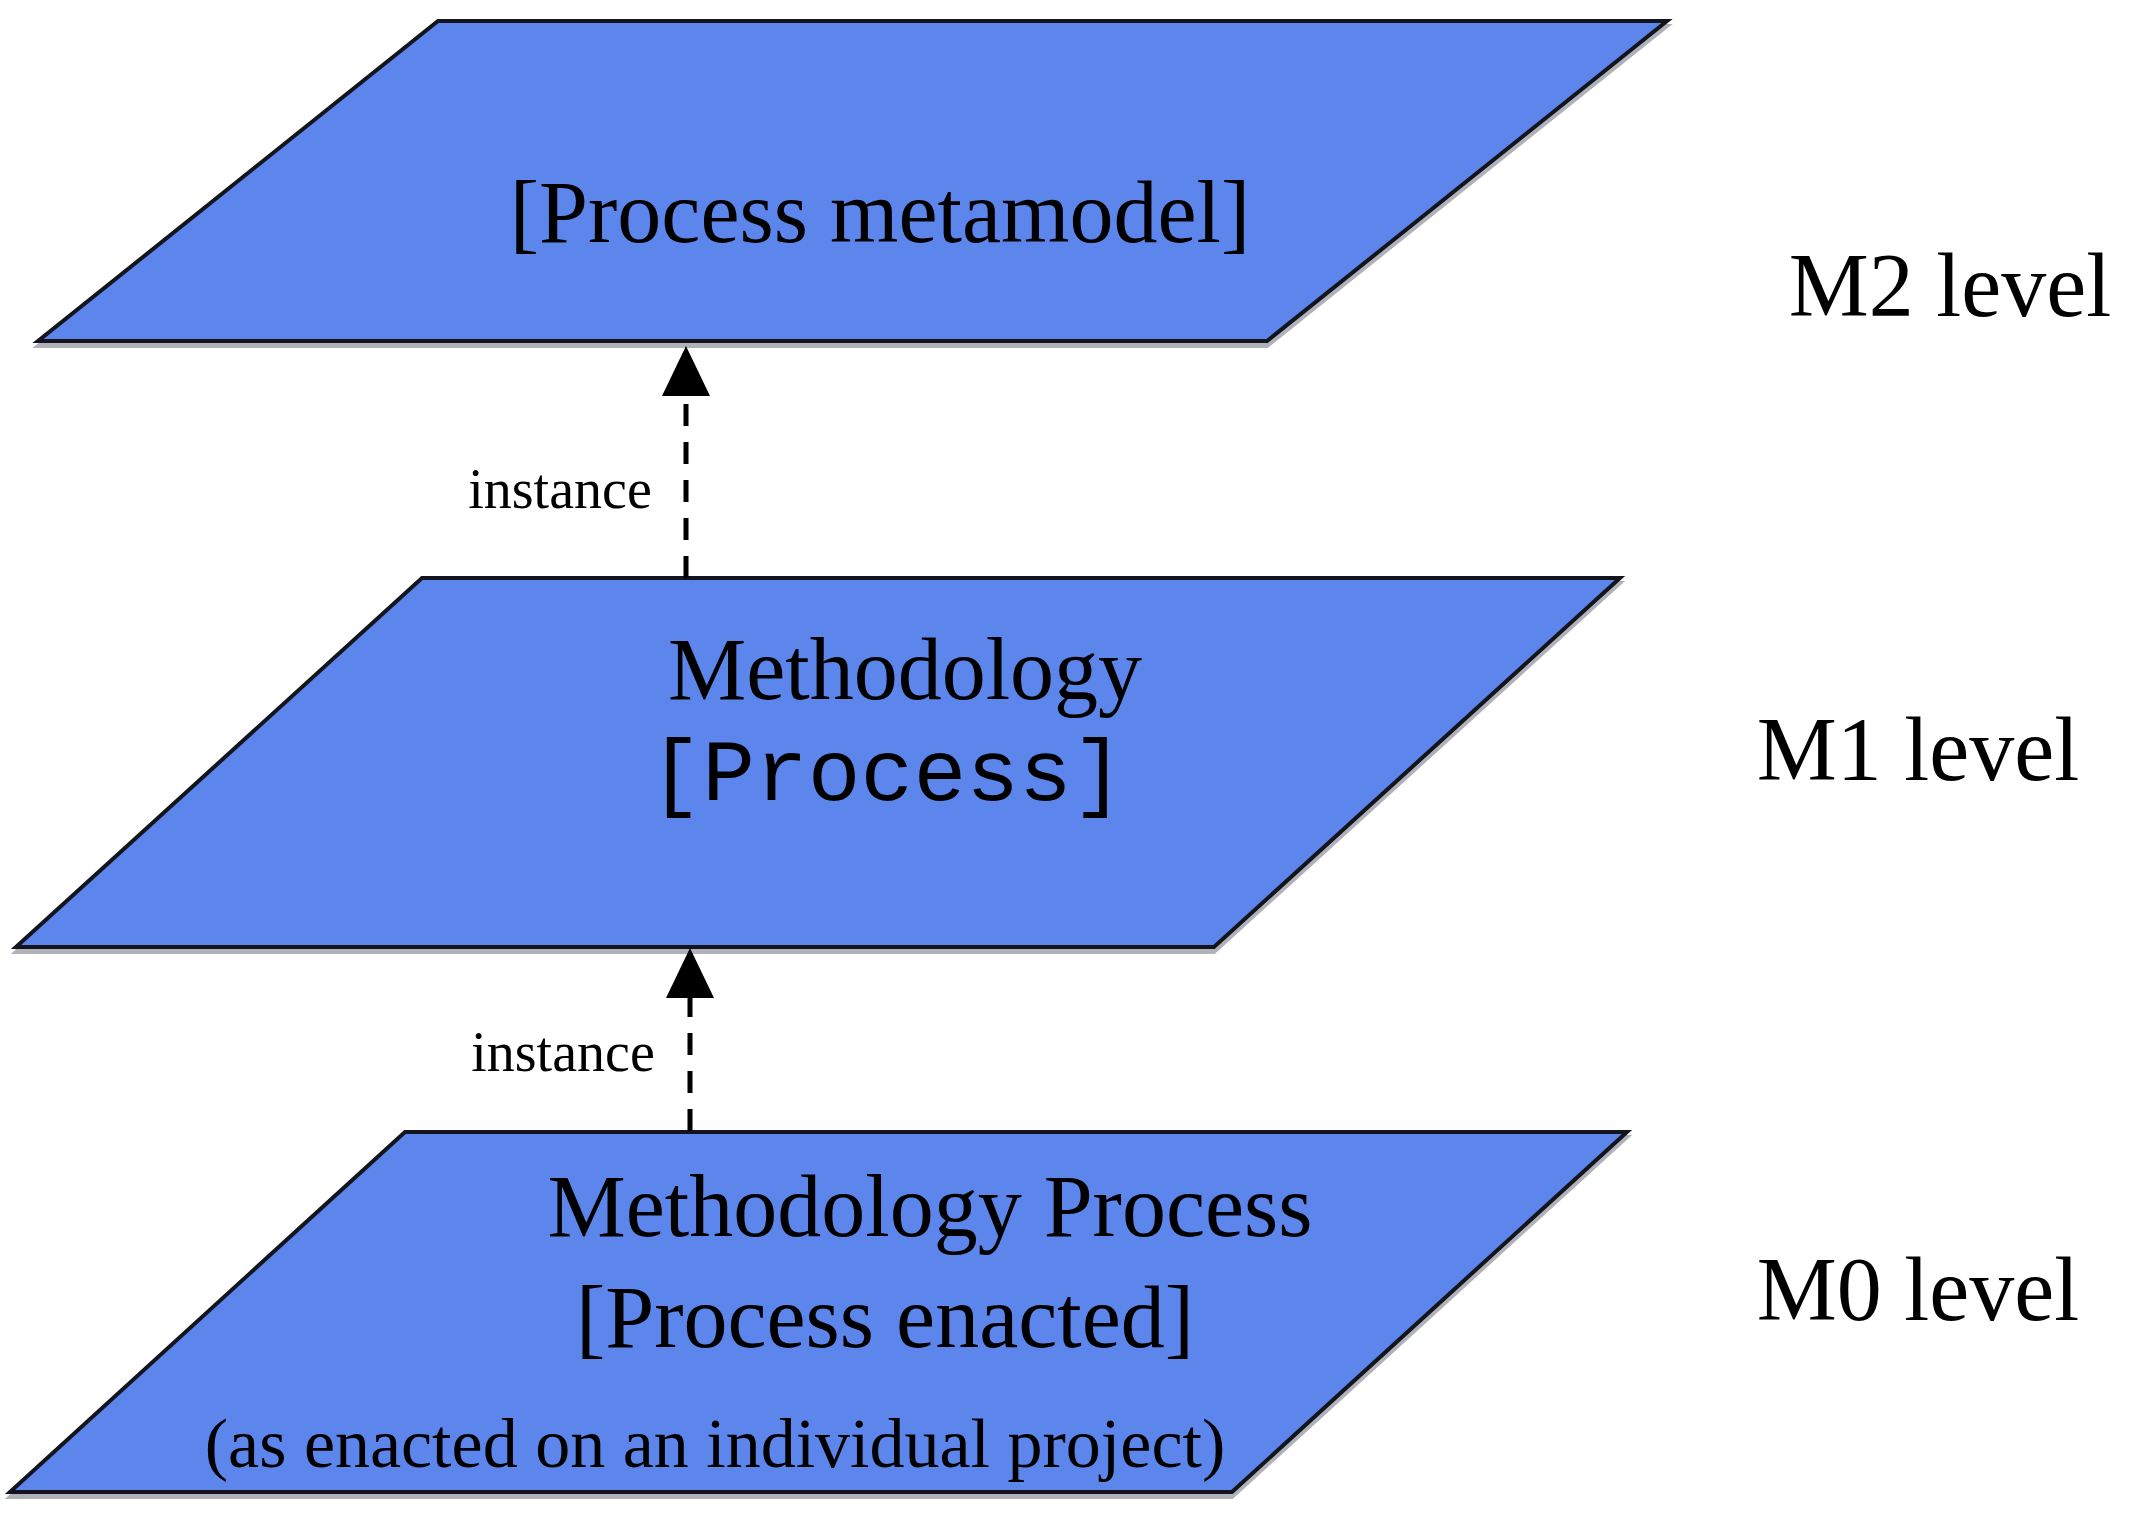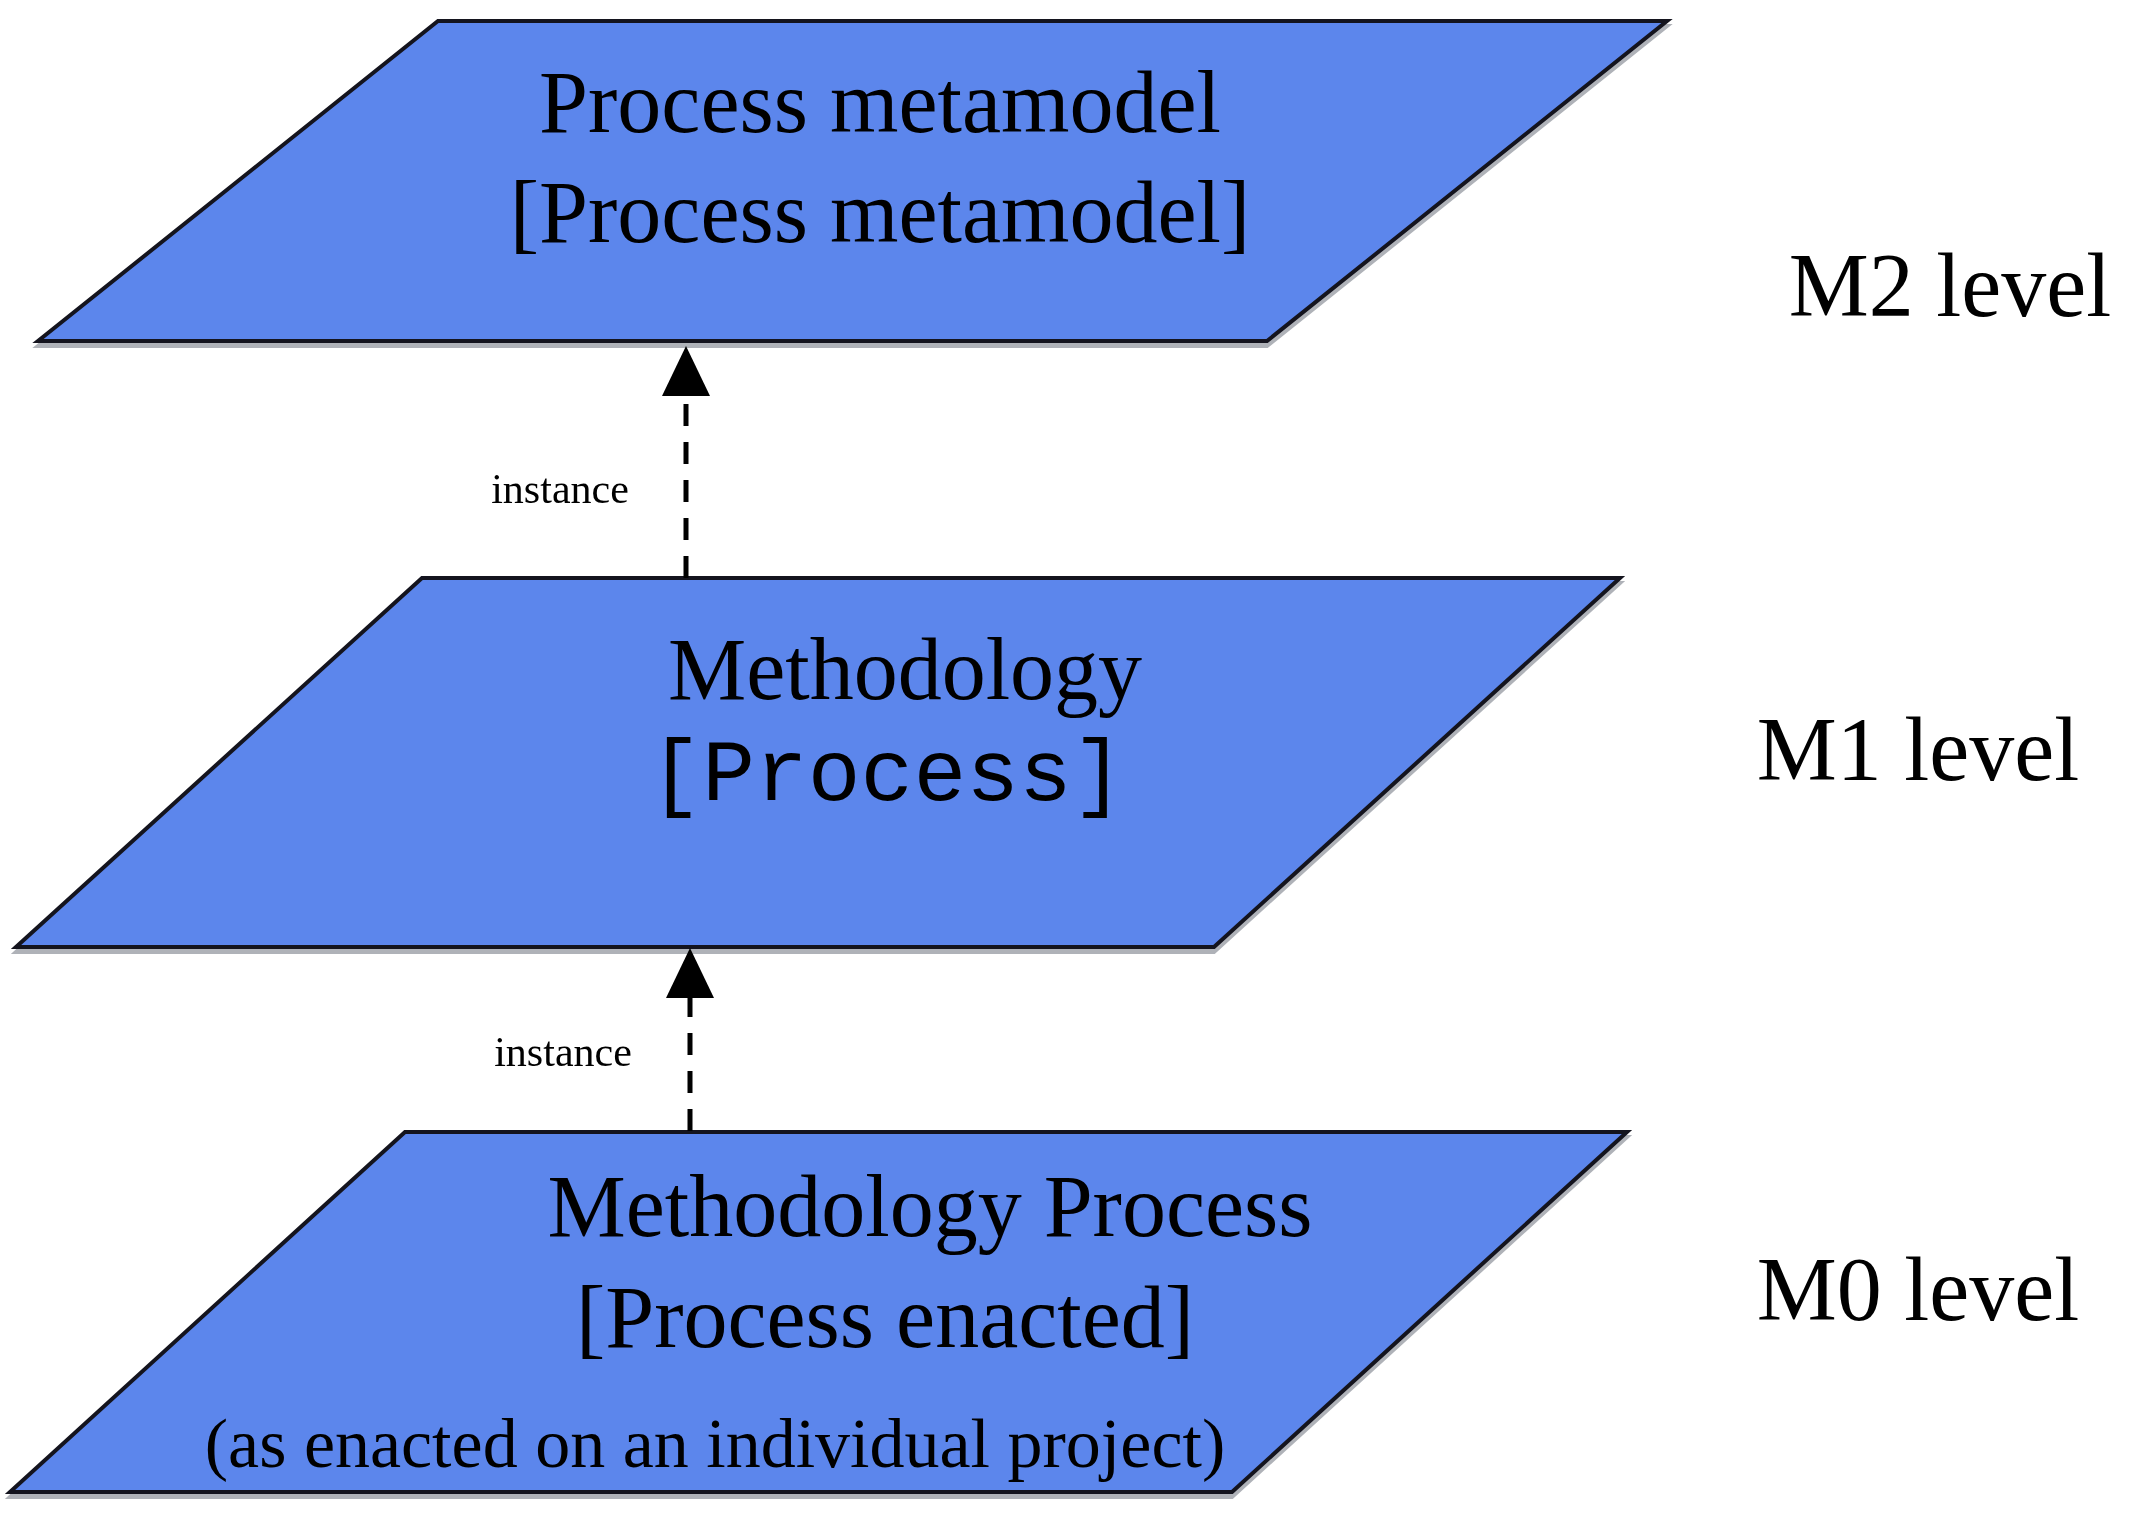--- a/index.html
+++ b/index.html
@@ -40,21 +40,21 @@
   .lbl {
     position: absolute;
     transform: translate(-50%, -50%);
     white-space: nowrap;
     color: #000000;
     text-align: center;
     line-height: 1;
   }
   .f-main  { font-size: 88px; }
   .f-paren { font-size: 70px; }
-  .f-inst  { font-size: 42px; }
+  .f-inst  { font-size: 56px; }
   .f-level { font-size: 90px; margin-top: 28px; }
 </style>
 </head>
 <body>
 
 <div id="stage">
 
   <svg id="diagram-svg" viewBox="0 0 2140 1522" xmlns="http://www.w3.org/2000/svg">
 
     <polygon class="plane" points="438,21 1667,21 1267,341 38,341" fill="#5c86ec"></polygon>
@@ -63,21 +63,20 @@
 
     <polygon class="plane" points="405,1132 1627,1132 1232,1492 10,1492" fill="#5c86ec"></polygon>
 
     <line class="dash-line" x1="686" y1="578" x2="686" y2="392"></line>
     <polygon class="arrow-head" points="686,346 662,396 710,396"></polygon>
 
     <line class="dash-line" x1="690" y1="1131" x2="690" y2="996"></line>
     <polygon class="arrow-head" points="690,948 666,998 714,998"></polygon>
   </svg>
 
-  <div class="lbl f-main" style="left:880px; top:103px;">Process metamodel</div>
   <div class="lbl f-main" style="left:880px; top:213px;">[Process metamodel]</div>
 
   <div class="lbl f-main" style="left:905px; top:670px;">Methodology</div>
   <div class="lbl f-main" style="left:887px; top:777px;font-family:Liberation Mono, monospace;">[Process]</div>
 
   <div class="lbl f-main" style="left:930px; top:1207px;">Methodology Process</div>
   <div class="lbl f-main" style="left:885px; top:1318px;">[Process enacted]</div>
   <div class="lbl f-paren" style="left:715px; top:1444px;">(as enacted on an individual project)</div>
 
   <div class="lbl f-inst" style="left:560px; top:489px;">instance</div>

